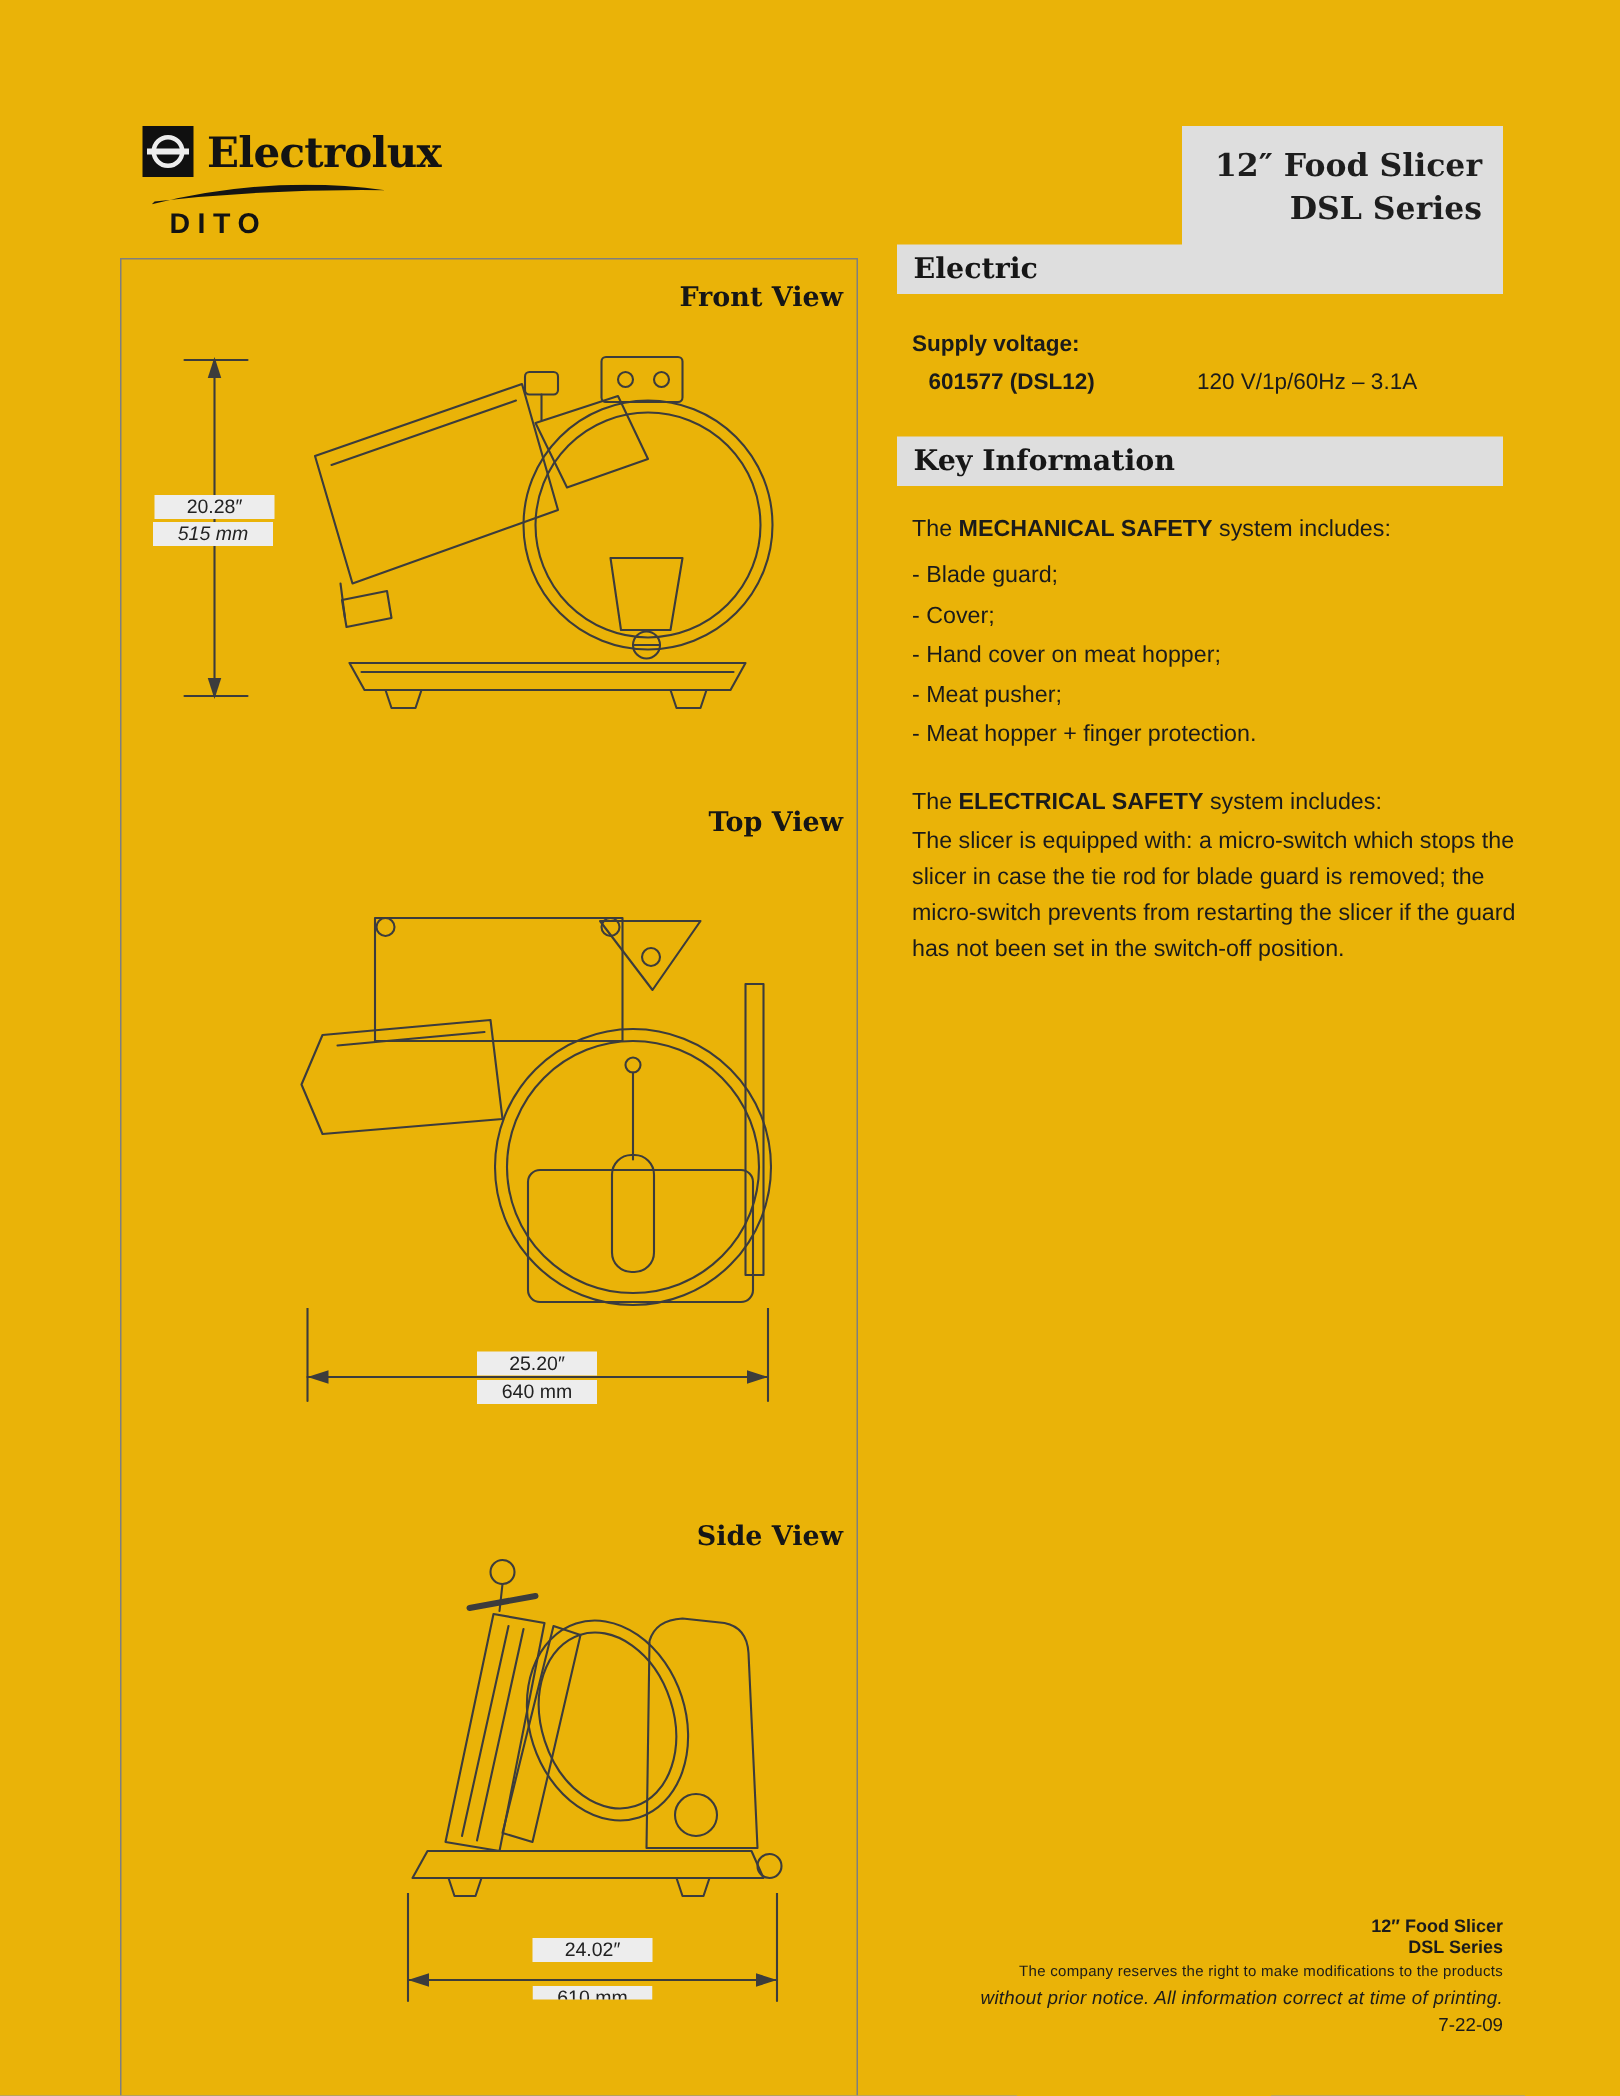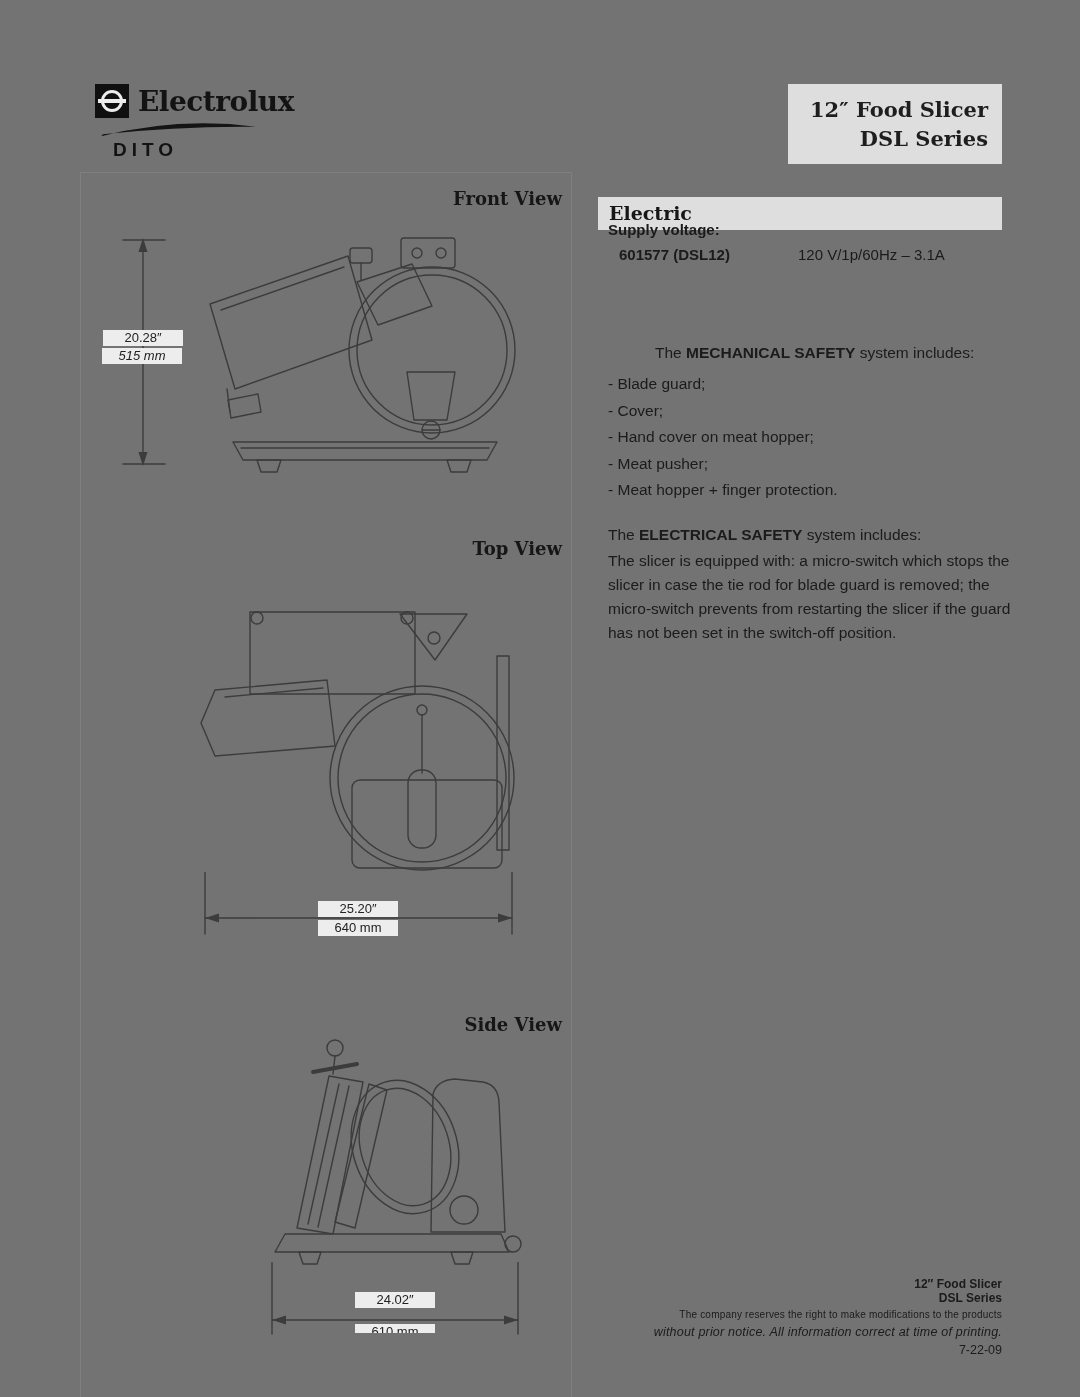--- a/index.html
+++ b/index.html
@@ -1,19 +1,19 @@
 <!DOCTYPE html>
 <html><head>
 <meta charset="utf-8">
 <style>
   * { margin:0; padding:0; box-sizing:border-box; }
   html,body { background:#9a9a9a; }
   .page {
     position:relative; width:1080px; height:1397px; margin:0 auto;
-    background:#737373; overflow:hidden;
+    background:#eab308; overflow:hidden;
     font-family:"Liberation Sans","DejaVu Sans",sans-serif; color:#1b1b1b;
   }
 
   
   .logo-block { position:absolute; left:95px; top:84px; }
   .logo-row { display:flex; align-items:center; gap:9px; }
   .logo-mark { position:relative; width:34px; height:34px; background:#101010; flex:0 0 auto; }
   .lm-circle { position:absolute; left:6px; top:6px; width:22px; height:22px; border:3px solid #ededed; border-radius:50%; }
   .lm-bar { position:absolute; left:3px; top:15px; width:28px; height:4px; background:#ededed; }
   .logo-text { font-family:"DejaVu Serif","Liberation Serif",serif; font-weight:bold; font-size:28px; color:#131313; letter-spacing:-0.5px; }
@@ -56,29 +56,29 @@
   .sdim1 { left:355px; top:1292px; }
   .sdim2-clip { position:absolute; left:355px; top:1324px; width:80px; height:9px; overflow:hidden; }
   .sdim2-clip .dim-label { position:static; }
 
   
   .section-bar {
     position:absolute; left:598px; width:404px; height:33px; background:#dedede;
     font-family:"DejaVu Serif","Liberation Serif",serif; font-weight:bold;
     font-size:19px; line-height:33px; padding-left:11px; color:#161616;
   }
-  .electric-bar { top:197px; }
+  .electric-bar { top:163px; }
   .key-bar      { top:291px; }
 
   .supply-label { position:absolute; left:608px; top:221px; font-size:15px; font-weight:bold; }
   .model-code   { position:absolute; left:619px; top:246px; font-size:15px; font-weight:bold; }
   .model-rating { position:absolute; left:798px; top:246px; font-size:15px; }
 
   .kv-line { position:absolute; left:608px; font-size:15.5px; }
-  .mech-head { top:344px;margin-left:47px; }
+  .mech-head { top:344px; }
   .elec-head { top:526px; }
   .kv-line b { font-weight:bold; }
   .mech-items { position:absolute; left:608px; top:371px; font-size:15.5px; line-height:26.5px; }
   .elec-body  { position:absolute; left:608px; top:549px; width:404px; font-size:15.5px; line-height:24px; }
 
   
   .f-right { position:absolute; right:78px; text-align:right; white-space:nowrap; }
   .f-prod1 { top:1277px; font-size:12px; font-weight:bold; }
   .f-prod2 { top:1291px; font-size:12px; font-weight:bold; }
   .f-disc1 { top:1309px; font-size:10px; letter-spacing:0.2px; }
@@ -236,20 +236,21 @@
   <div class="sdim2-clip">
     <div class="dim-label">610 mm</div>
   </div>
 
   <div class="section-bar electric-bar">Electric</div>
 
   <div class="supply-label">Supply voltage:</div>
   <div class="model-code">601577 (DSL12)</div>
   <div class="model-rating">120 V/1p/60Hz – 3.1A</div>
 
+  <div class="section-bar key-bar">Key Information</div>
 
   <div class="kv-line mech-head"><span>The </span><b>MECHANICAL SAFETY</b><span> system includes:</span></div>
 
   <div class="mech-items">
     <div>- Blade guard;</div>
     <div>- Cover;</div>
     <div>- Hand cover on meat hopper;</div>
     <div>- Meat pusher;</div>
     <div>- Meat hopper + finger protection.</div>
   </div>

